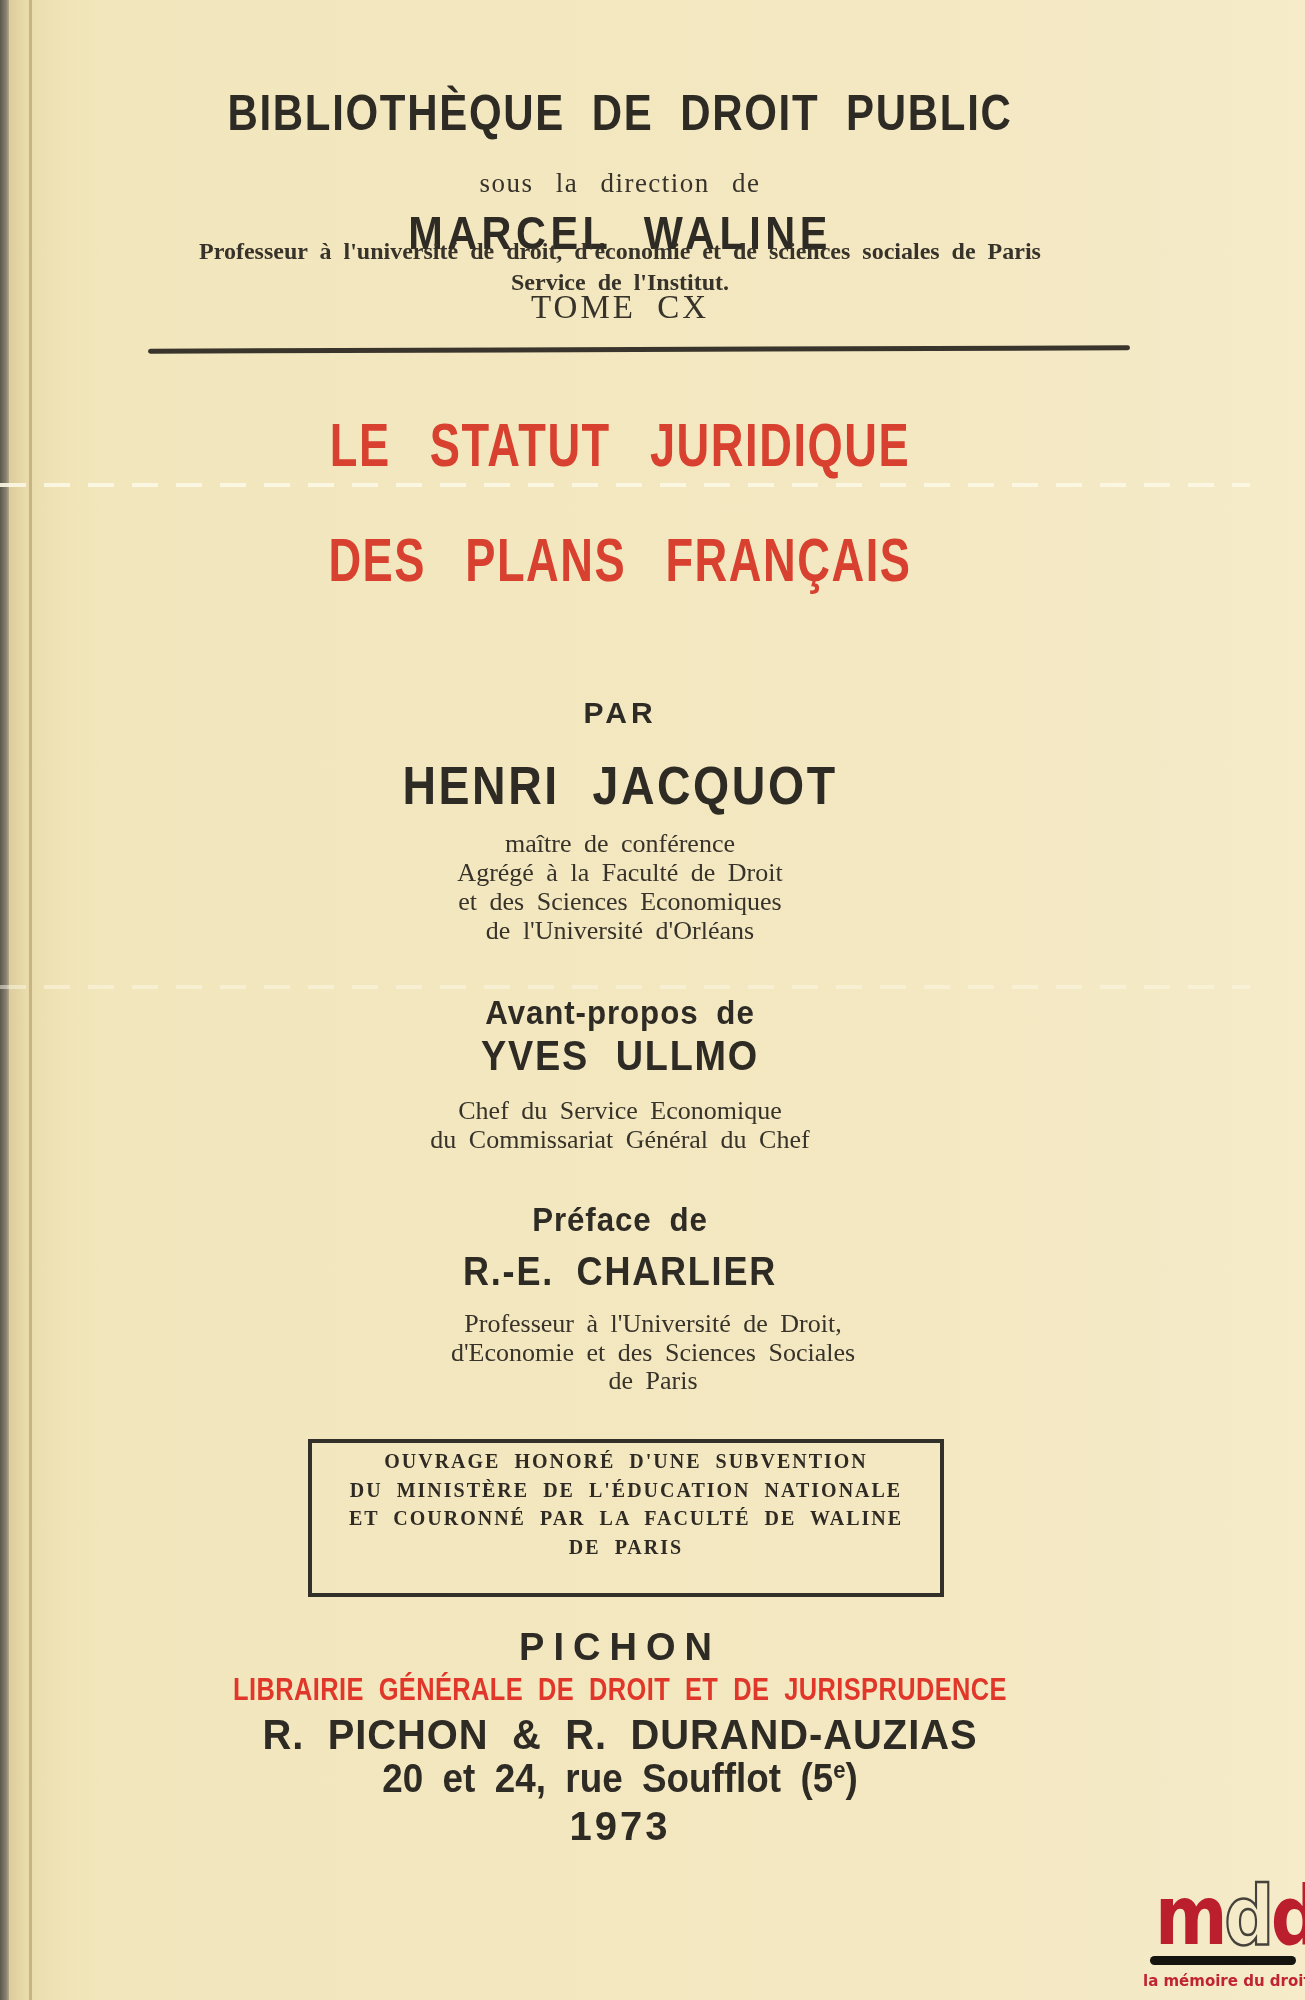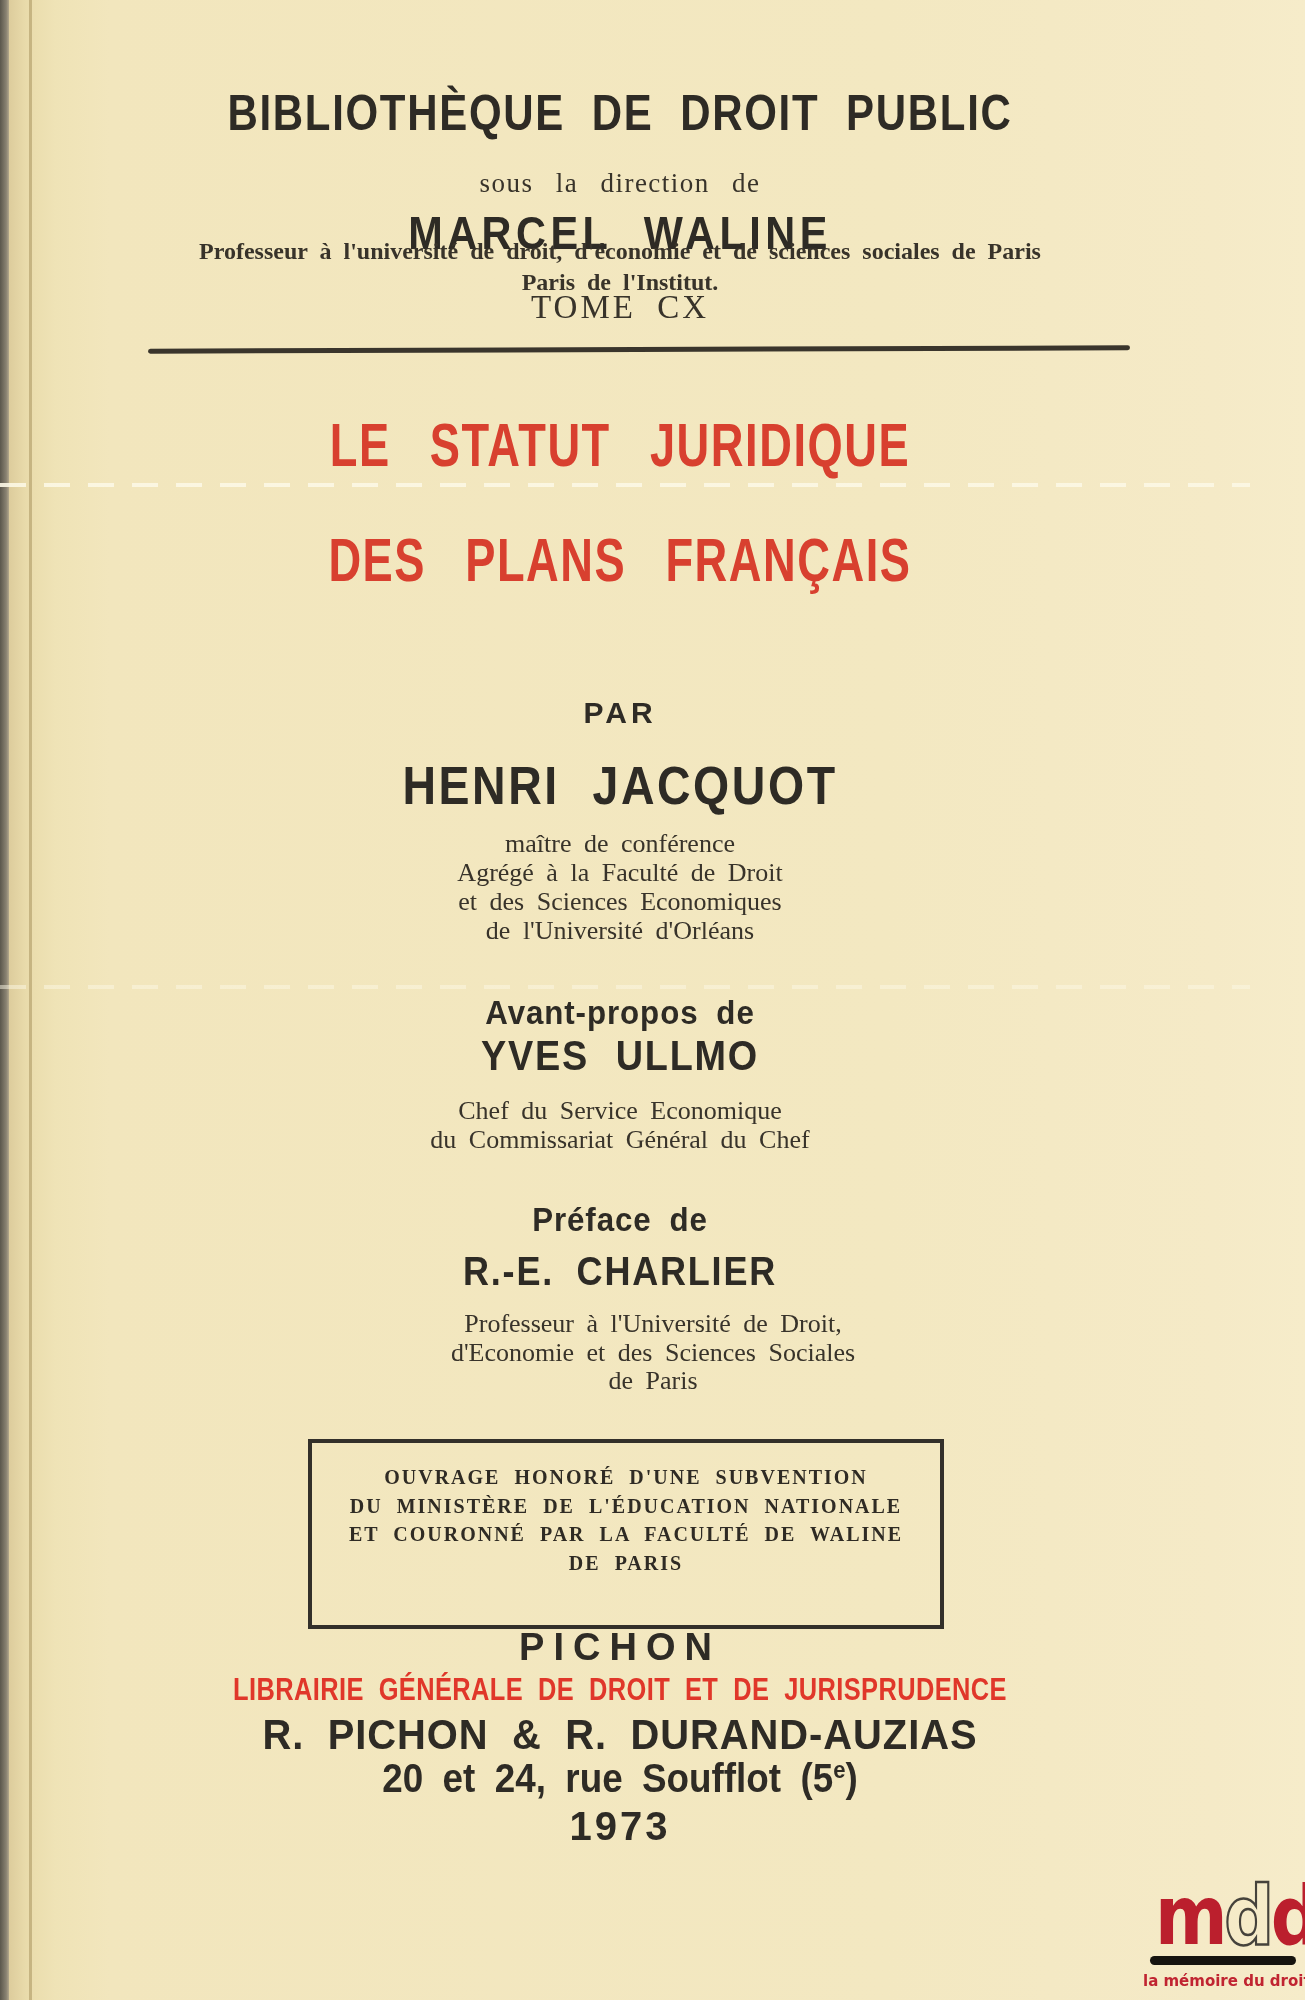--- a/index.html
+++ b/index.html
@@ -39,22 +39,22 @@
   .author-roles{top:829px;font-size:26px;line-height:29px;word-spacing:6px;}
 
   .foreword-label{top:995px;font-size:34px;word-spacing:9px;letter-spacing:1px;transform:scaleX(.92);}
   .foreword-author{top:1035px;font-size:42px;letter-spacing:2px;word-spacing:16px;transform:scaleX(.9);}
   .foreword-roles{top:1096px;font-size:26px;line-height:29px;word-spacing:6px;}
 
   .preface-label{top:1202px;font-size:34px;word-spacing:9px;letter-spacing:1px;transform:scaleX(.92);}
   .preface-author{top:1251px;font-size:40px;letter-spacing:2px;word-spacing:12px;transform:scaleX(.9);}
   .preface-roles{top:1310px;font-size:26px;line-height:28.5px;word-spacing:6px;margin-left:33px;}
 
-  .award-box{position:absolute;left:308px;top:1439px;width:636px;height:190px;
-    border:4px solid #33302a;box-sizing:border-box;text-align:center;padding-top:20px;}
+  .award-box{position:absolute;left:308px;top:1439px;width:636px;height:158px;
+    border:4px solid #33302a;box-sizing:border-box;text-align:center;padding-top:4px;}
   .award-box .line{font-family:"Liberation Serif","DejaVu Serif",serif;font-weight:bold;color:#2f2b24;
     font-size:20px;line-height:28.5px;letter-spacing:2px;word-spacing:7px;white-space:nowrap;}
 
   .city{top:1628px;font-size:38px;letter-spacing:9px;}
   .publisher-line{top:1674px;font-size:31px;color:#e0372a;letter-spacing:.5px;word-spacing:9px;
     font-weight:bold;transform:scaleX(.82);}
   .publisher-names{top:1714px;font-size:42px;letter-spacing:1px;word-spacing:12px;transform:scaleX(.95);}
   .address{top:1758px;font-size:40px;word-spacing:10px;transform:scaleX(.92);}
   .address .sup{font-size:24px;vertical-align:14px;}
   .year{top:1806px;font-size:40px;letter-spacing:3px;}
@@ -74,21 +74,21 @@
 
   <div class="edge-dark"></div>
   <div class="fold-line"></div>
   <div class="artifact" style="top:483px;"></div>
   <div class="artifact" style="top:985px;opacity:.55;"></div>
 
   <div class="t sans series-title">BIBLIOTHÈQUE DE DROIT PUBLIC</div>
   <div class="t serif direction-note">sous la direction de</div>
   <div class="t sans director">MARCEL WALINE</div>
   <div class="t serif director-role1">Professeur à l'université de droit, d'économie et de sciences sociales de Paris</div>
-  <div class="t serif director-role2">Paris de l'Institut.</div>
+  <div class="t serif director-role2">Service de l'Institut.</div>
   <div class="t serif tome">TOME CX</div>
 
   <div class="rule"></div>
 
   <div class="t book-title title1">LE STATUT JURIDIQUE</div>
   <div class="t book-title title2">DES PLANS FRANÇAIS</div>
 
   <div class="t sans by-label">PAR</div>
   <div class="t sans author">HENRI JACQUOT</div>
   <div class="t serif author-roles">

